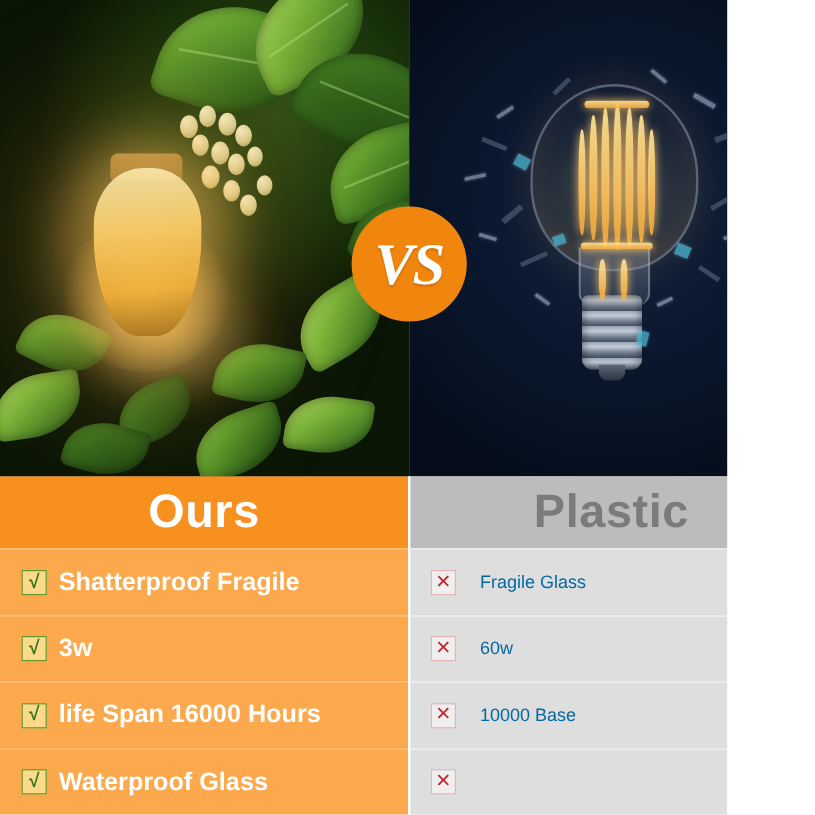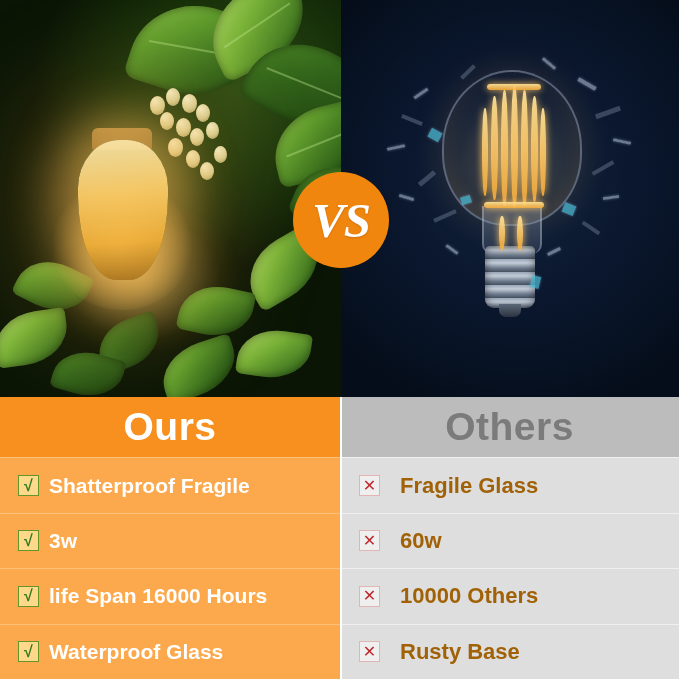--- a/index.html
+++ b/index.html
@@ -1,18 +1,18 @@
 <!DOCTYPE html>
 <html><head>
 <meta charset="utf-8">
 <style>
   html,body{margin:0;padding:0;background:#fff;}
   body{width:679px;height:679px;overflow:hidden;
        font-family:"Liberation Sans","DejaVu Sans",sans-serif;}
-  .page{position:relative;width:679px;height:679px;overflow:hidden;text-align:center;}
+  .page{position:relative;width:606px;height:679px;overflow:hidden;text-align:center;}
 
   
   .photos{position:absolute;left:0;top:0;width:679px;height:397px;}
   .photo{position:absolute;top:0;height:397px;overflow:hidden;}
   .photo-left{left:0;width:341px;background:#0a0b05;}
   .photo-right{left:341px;width:338px;
      background:radial-gradient(ellipse 70% 60% at 52% 45%, #12243d 0%, #0b1830 45%, #071223 80%, #050d1a 100%);}
 
   
   .garden{position:absolute;inset:0;
@@ -79,21 +79,21 @@
   .head-ours{background:#f7901e;}
   .head-others{background:#bcbcbc;}
   .head-ours .htxt{color:#ffffff;}
   .head-others .htxt{color:#7b7b7b;}
   .htxt{font-size:39px;font-weight:700;letter-spacing:.5px;}
 
   .row{height:55px;display:flex;align-items:center;}
   .row-ours{background:#fba94c;border-top:1px solid #fdc078;padding-left:18px;}
   .row-others{background:#dedede;border-top:1px solid #f0f0f0;padding-left:19px;}
   .row-ours .lbl{color:#ffffff;font-size:21px;font-weight:700;margin-left:10px;}
-  .row-others .lbl{color:#a16207;font-size:22px;font-weight:700;margin-left:20px;}
+  .row-others .lbl{color:#0369a1;font-size:15px;font-weight:400;margin-left:20px;}
 
   .box{width:21px;height:21px;flex:0 0 21px;display:flex;align-items:center;justify-content:center;
        font-size:16px;font-weight:700;line-height:1;box-sizing:border-box;}
   .box-check{border:1.5px solid #63952b;background:#ffd98a;color:#2f7a20;}
   .box-x{border:1.5px solid #e2b4b4;background:#efefef;color:#c0282d;}
 </style>
 </head>
 <body>
 
 <div class="page">
@@ -209,34 +209,33 @@
         <span class="lbl">life Span 16000 Hours</span>
       </div>
       <div class="row row-ours">
         <span class="box box-check">√</span>
         <span class="lbl">Waterproof Glass</span>
       </div>
     </div>
 
     <div class="col col-others">
       <div class="head head-others">
-        <span class="htxt">Others</span>
+        <span class="htxt">Plastic</span>
       </div>
       <div class="row row-others">
         <span class="box box-x">✕</span>
         <span class="lbl">Fragile Glass</span>
       </div>
       <div class="row row-others">
         <span class="box box-x">✕</span>
         <span class="lbl">60w</span>
       </div>
       <div class="row row-others">
         <span class="box box-x">✕</span>
-        <span class="lbl">10000 Others</span>
-      </div>
-      <div class="row row-others">
-        <span class="box box-x">✕</span>
-        <span class="lbl">Rusty Base</span>
+        <span class="lbl">10000 Base</span>
+      </div>
+      <div class="row row-others">
+        <span class="box box-x">✕</span>
       </div>
     </div>
 
   </div>
 </div>
 
 </body></html>

